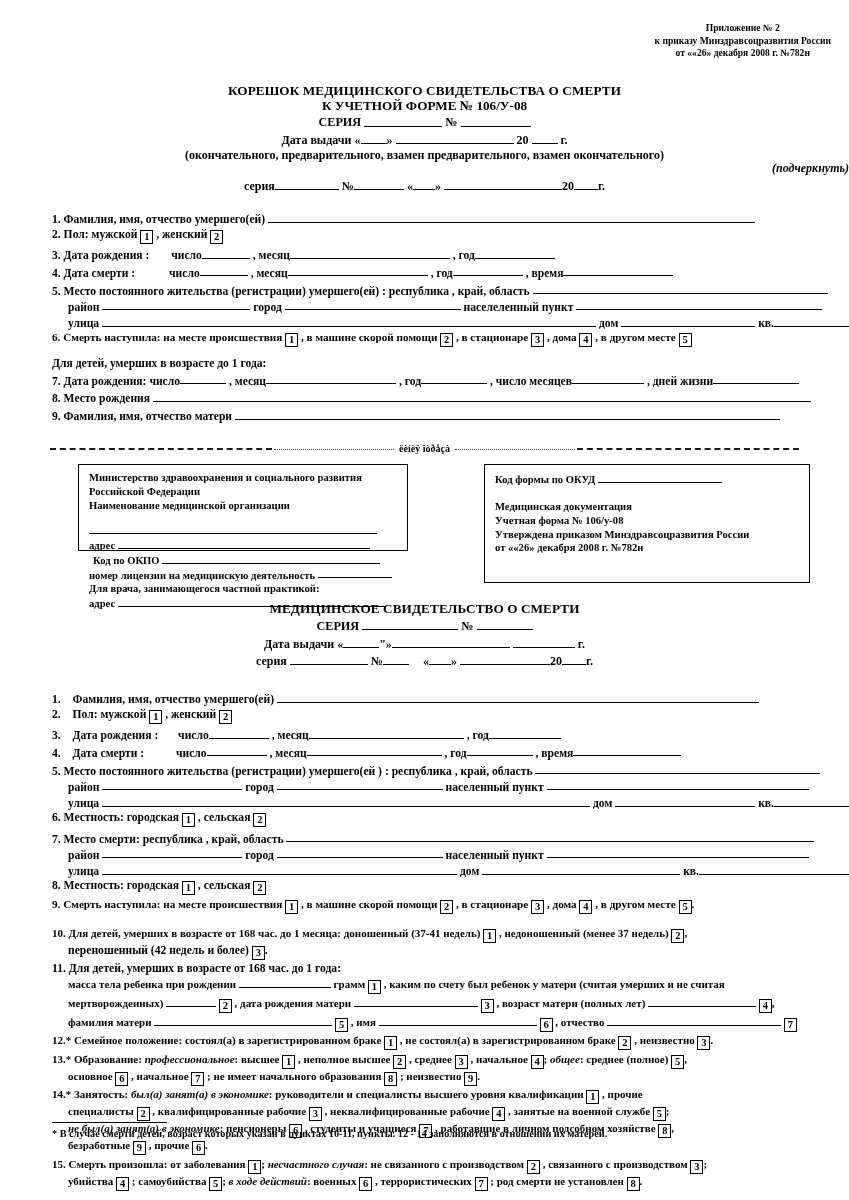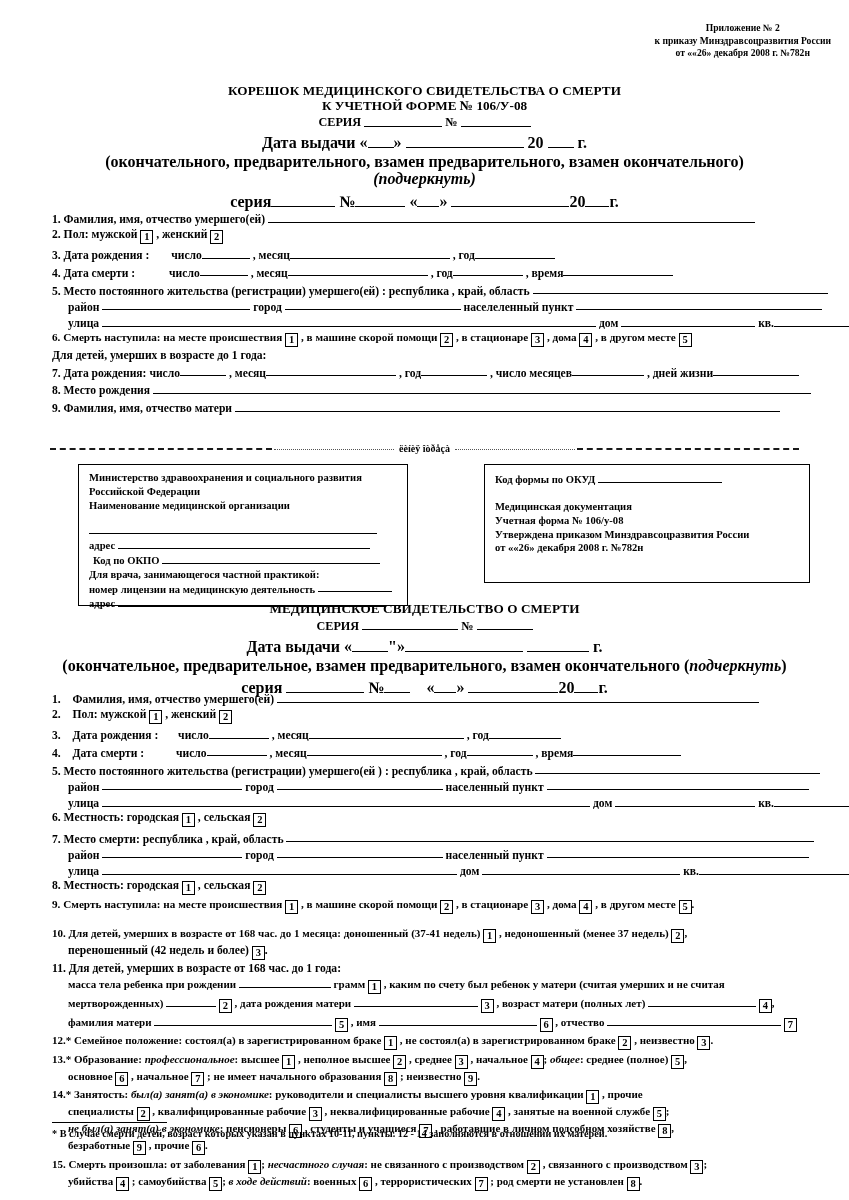--- a/index.html
+++ b/index.html
@@ -20,22 +20,22 @@
   .ref {
     position:absolute; top:22px; right:18px;
     text-align:center; font-size:9.6px; font-weight:bold; line-height:1.32;
   }
 
   
   .title-blk { text-align:center; }
   .t-main { font-size:13.2px; font-weight:bold; letter-spacing:0.1px; }
   .t-sub  { font-size:13.2px; font-weight:bold; }
   .t-line { font-size:12.2px; font-weight:bold; }
-  .t-small{ font-size:16px; font-weight:bold; }
-  .ital { font-style:italic; }
+  .t-small{ font-size:12px; font-weight:bold; }
+  .ital { font-style:italic;text-align:right; }
 
   
   .ul { display:inline-block; border-bottom:1px solid #000; vertical-align:baseline; height:1em; }
 
   
   .item { font-size:11.6px; font-weight:bold; white-space:nowrap; line-height:1.0; }
   .num { font-weight:bold; }
 
   
   .bx {
@@ -144,21 +144,21 @@
       <span class="ul" style="width:246px;"></span>
     </div>
     <div class="item" style="margin-left:16px;margin-bottom:3px;">
       <span>улица</span>
       <span class="ul" style="width:494px;"></span>
       <span>дом</span>
       <span class="ul" style="width:134px;"></span>
       <span>кв.</span><span class="ul" style="width:108px;"></span>
     </div>
 
-    <div class="item" style="margin-bottom:3px;font-size:11.2px;">
+    <div class="item" style="margin-bottom:11px;font-size:11.2px;">
       <span class="num">6.</span>
       <span>Смерть наступила: на месте происшествия</span>
       <span class="bx">1</span>
       <span>, в машине скорой помощи</span>
       <span class="bx">2</span>
       <span>, в стационаре</span>
       <span class="bx">3</span>
       <span>, дома</span>
       <span class="bx">4</span>
       <span>, в другом месте</span>
@@ -190,39 +190,39 @@
   </div>
 
   <div class="cutrow" style="top:444px;padding:0 50px;">
     <div class="dash"></div>
     <div style="flex:0 0 120px;border-top:1px dotted #555;margin:0 2px;"></div>
     <div class="cuttext">ëèíèÿ îòðåçà</div>
     <div style="flex:0 0 120px;border-top:1px dotted #555;margin:0 2px;"></div>
     <div class="dash"></div>
   </div>
 
-  <div class="frame" style="left:78px;top:464px;width:330px;height:142px;padding:6px 8px 0 10px;">
+  <div class="frame" style="left:78px;top:464px;width:330px;height:87px;padding:6px 8px 0 10px;">
     <div class="ln">Министерство здравоохранения  и социального развития</div>
     <div class="ln">Российской Федерации</div>
     <div class="ln">Наименование  медицинской организации</div>
     <div style="height:10px;"></div>
     <div class="ln" style="margin-bottom:1px;"><span class="ul" style="width:288px;"></span></div>
     <div class="ln">
       <span>адрес</span>
       <span class="ul" style="width:252px;"></span>
     </div>
     <div class="ln" style="padding-left:4px;">
       <span>Код по ОКПО</span>
       <span class="ul" style="width:218px;"></span>
     </div>
-    <div class="ln">Для врача, занимающегося частной практикой:</div>
     <div class="ln">
       <span>номер лицензии на медицинскую деятельность</span>
       <span class="ul" style="width:74px;"></span>
     </div>
+    <div class="ln">Для врача, занимающегося частной практикой:</div>
     <div class="ln">
       <span>адрес</span>
       <span class="ul" style="width:268px;"></span>
     </div>
   </div>
 
   <div class="frame" style="left:484px;top:464px;width:326px;height:119px;padding:7px 8px 0 10px;">
     <div class="ln">
       <span>Код формы по ОКУД</span>
       <span class="ul" style="width:124px;"></span>
@@ -239,23 +239,20 @@
     <div class="t-line" style="margin-top:3px;">
       <span>СЕРИЯ</span>
       <span class="ul" style="width:96px;"></span>
       <span>№</span>
       <span class="ul" style="width:56px;"></span>
     </div>
     <div class="t-small" style="margin-top:3px;">
       <span>Дата выдачи  «</span><span class="ul" style="width:36px;"></span><span>"»</span><span class="ul" style="width:118px;"></span>
       <span class="ul" style="width:62px;"></span>
       <span>г.</span>
-    </div>
-    <div class="t-small" style="margin-top:3px;">
-      <span>(окончательное, предварительное, взамен предварительного, взамен окончательного (</span><span class="ital">подчеркнуть</span><span>)</span>
     </div>
     <div class="t-small" style="margin-top:3px;">
       <span>серия</span>
       <span class="ul" style="width:78px;"></span>
       <span>№</span><span class="ul" style="width:26px;"></span>
       <span style="display:inline-block;width:8px;"></span>
       <span>«</span><span class="ul" style="width:22px;"></span><span>»</span>
       <span class="ul" style="width:90px;"></span><span>20</span><span class="ul" style="width:24px;"></span><span>г.</span>
     </div>
   </div>

